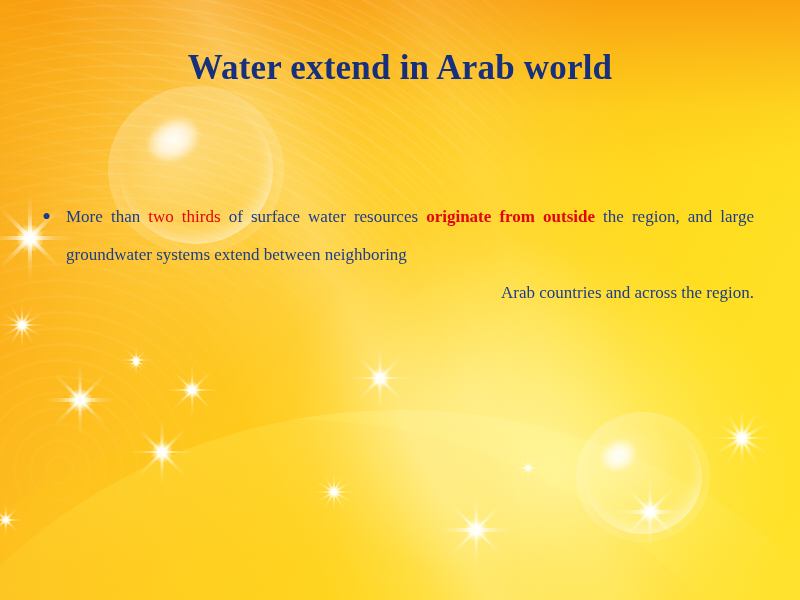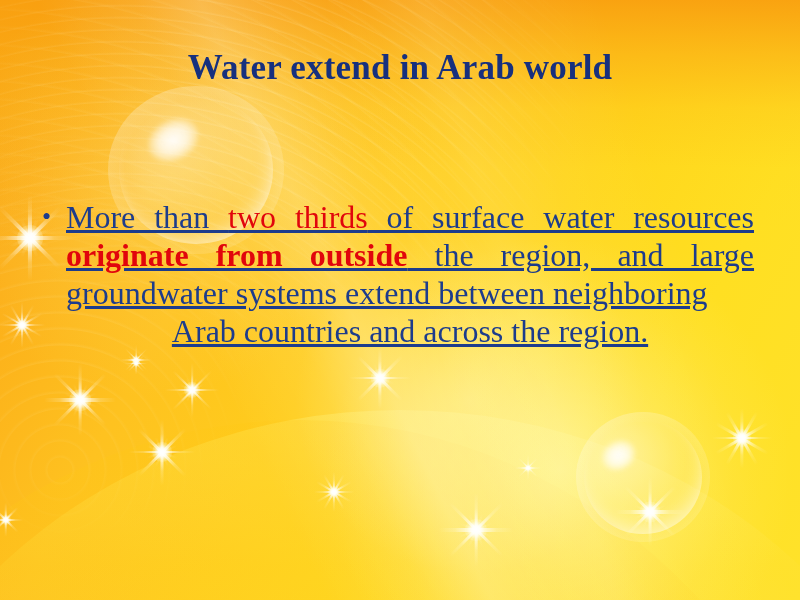--- a/index.html
+++ b/index.html
@@ -267,29 +267,28 @@
     width: 24px;
     color: #1d3c8c;
     font-size: 26px;
     line-height: 38px;
     text-align: left;
     padding-left: 6px;
   }
   .bullet-text {
     flex: 1 1 auto;
     color: #1d3c8c;
-    font-size: 32px;
+    font-size: 17px;
     line-height: 38px;
     text-align: justify;
     text-justify: inter-word;
-    text-decoration: underline;
   }
   .bullet-text .last-line {
     display: block;
-    text-align: center;
+    text-align: right;
   }
   .em-red {
     color: #e1050c;
   }
   .em-red-bold {
     color: #e1050c;
     font-weight: bold;
   }
 </style>
 </head>

